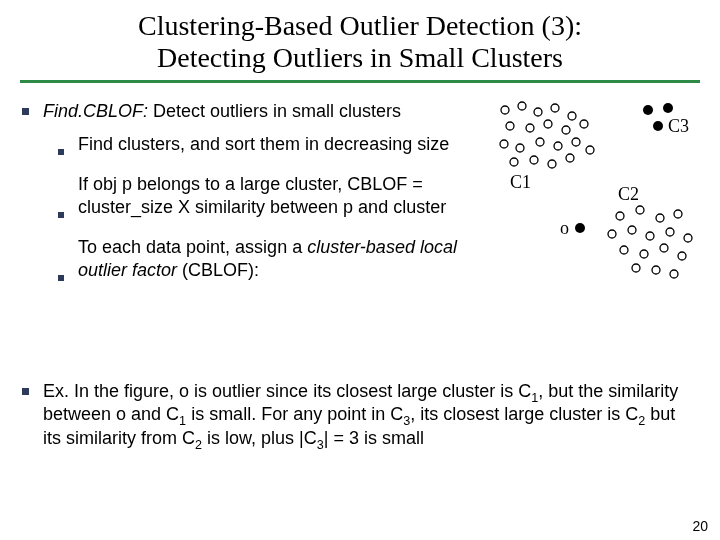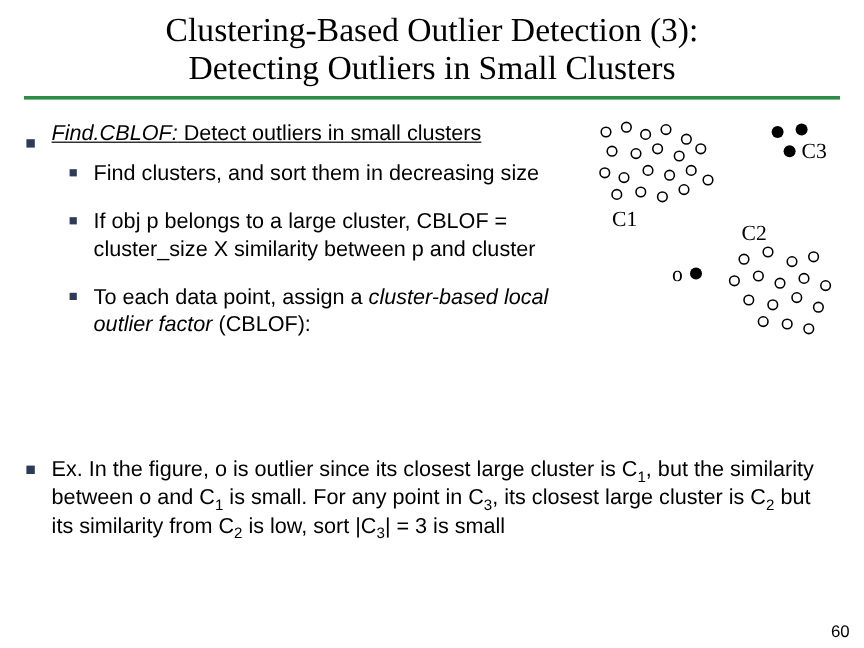--- a/index.html
+++ b/index.html
@@ -40,27 +40,26 @@
   .content {
     position: absolute;
     top: 100px;
     left: 22px;
     width: 460px;
     font-size: 18px;
     line-height: 1.25;
   }
   .l1 {
     display: flex;
-    align-items: flex-end;
+    align-items: flex-start;
     margin-bottom: 8px;
-    text-decoration: underline;
   }
   .l2 {
     display: flex;
-    align-items: flex-start;
+    align-items: flex-end;
     margin: 10px 0 18px 36px;
   }
   .sq {
     flex: 0 0 auto;
     width: 7px;
     height: 7px;
     background: #2e3a59;
     margin-top: 8px;
     margin-right: 14px;
   }
@@ -140,21 +139,21 @@
       <div class="txt">
         <span>To each data point, assign a </span><span class="ital">cluster-based local outlier factor</span><span> (CBLOF):</span>
       </div>
     </div>
 
   </div>
 
   <div class="example">
     <div class="sq"></div>
     <div class="txt">
-      <span>Ex. In the figure, o is outlier since its closest large cluster is C</span><sub>1</sub><span>, but the similarity between o and C</span><sub>1</sub><span> is small. For any point in C</span><sub>3</sub><span>, its closest large cluster is C</span><sub>2</sub><span> but its similarity from C</span><sub>2</sub><span> is low, sort |C</span><sub>3</sub><span>| = 3 is small</span>
+      <span>Ex. In the figure, o is outlier since its closest large cluster is C</span><sub>1</sub><span>, but the similarity between o and C</span><sub>1</sub><span> is small. For any point in C</span><sub>3</sub><span>, its closest large cluster is C</span><sub>2</sub><span> but its similarity from C</span><sub>2</sub><span> is low, plus |C</span><sub>3</sub><span>| = 3 is small</span>
     </div>
   </div>
 
   <div class="figure">
     <svg width="210" height="190" viewBox="0 0 210 190">
 
       <g stroke="#000" stroke-width="1.3" fill="none">
         <circle cx="15" cy="12" r="4"></circle>
           <circle cx="32" cy="8" r="4"></circle>
           <circle cx="48" cy="14" r="4"></circle>
@@ -203,14 +202,14 @@
           <circle cx="166" cy="172" r="4"></circle>
         <circle cx="184" cy="176" r="4"></circle>
       </g>
     </svg>
     <div class="fig-label" style="left:20px; top:74px;">C1</div>
     <div class="fig-label" style="left:178px; top:18px;">C3</div>
     <div class="fig-label" style="left:128px; top:86px;text-align:right;">C2</div>
     <div class="fig-label" style="left:70px; top:120px;">o</div>
   </div>
 
-  <div class="pagenum">60</div>
+  <div class="pagenum">20</div>
 </div>
 
 </body></html>

